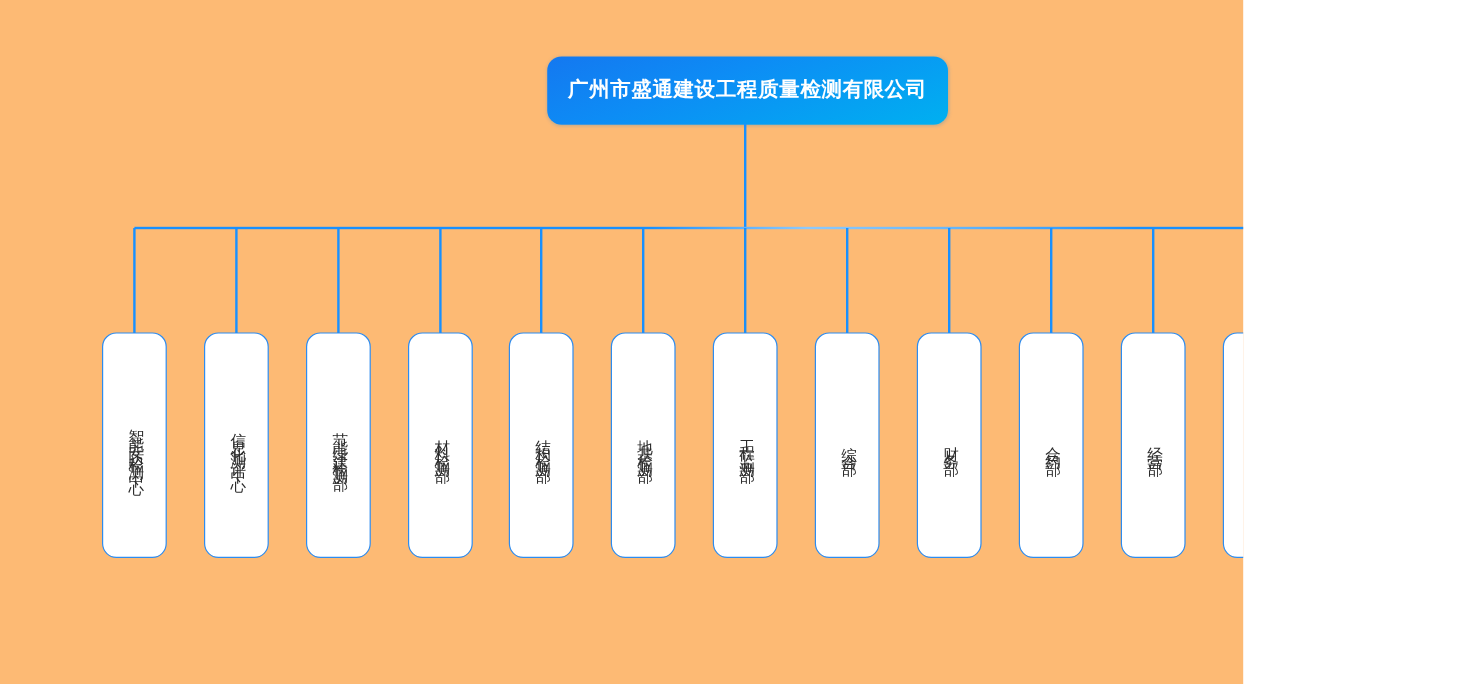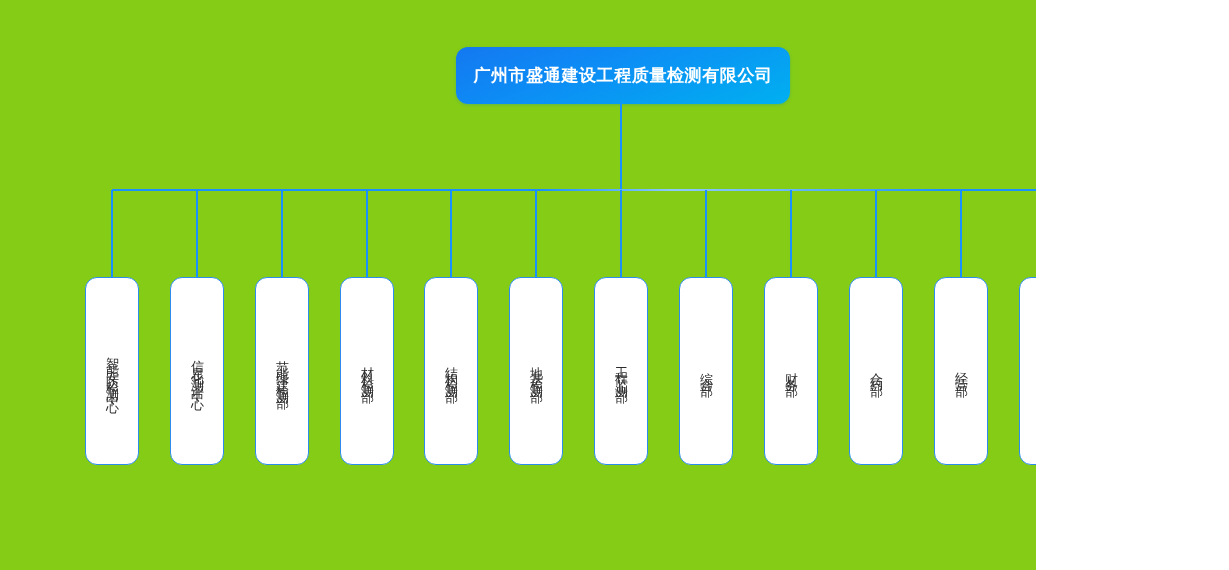--- a/index.html
+++ b/index.html
@@ -8,21 +8,21 @@
     padding: 0;
     background: #ffffff;
   }
   body {
     font-family: "Liberation Sans", "DejaVu Sans", sans-serif;
   }
   #org-chart {
     position: relative;
     width: 1036px;
     height: 570px;
-    background: #84cc16;
+    background: #fdba74;
     overflow: hidden;
   }
 
   
   .root-node {
     position: absolute;
     left: 456px;
     top: 47px;
     width: 334px;
     height: 57px;

